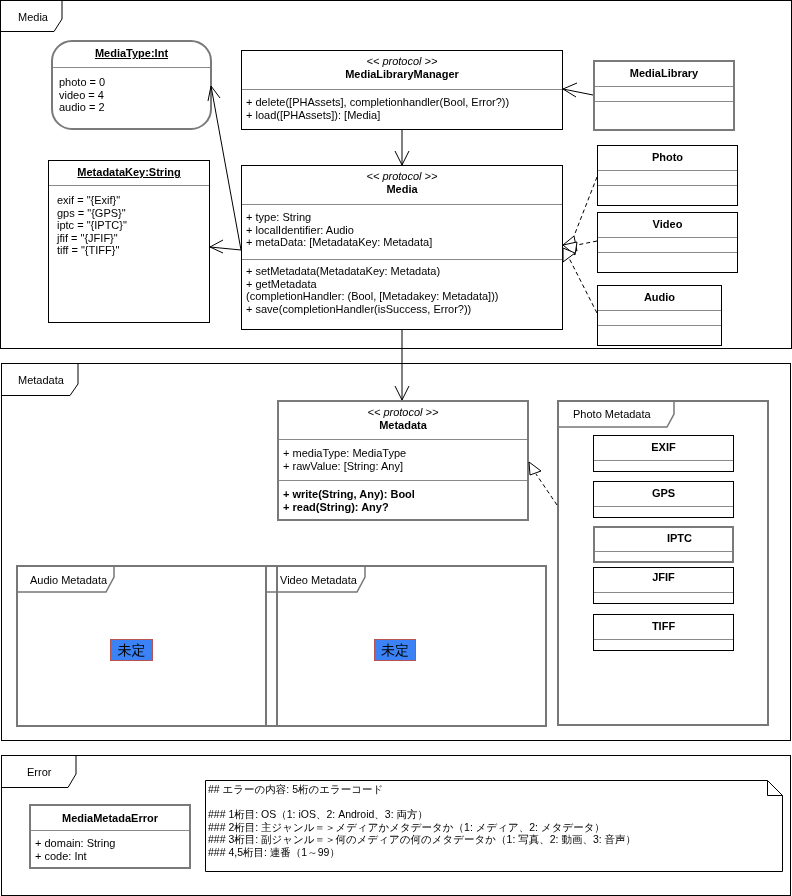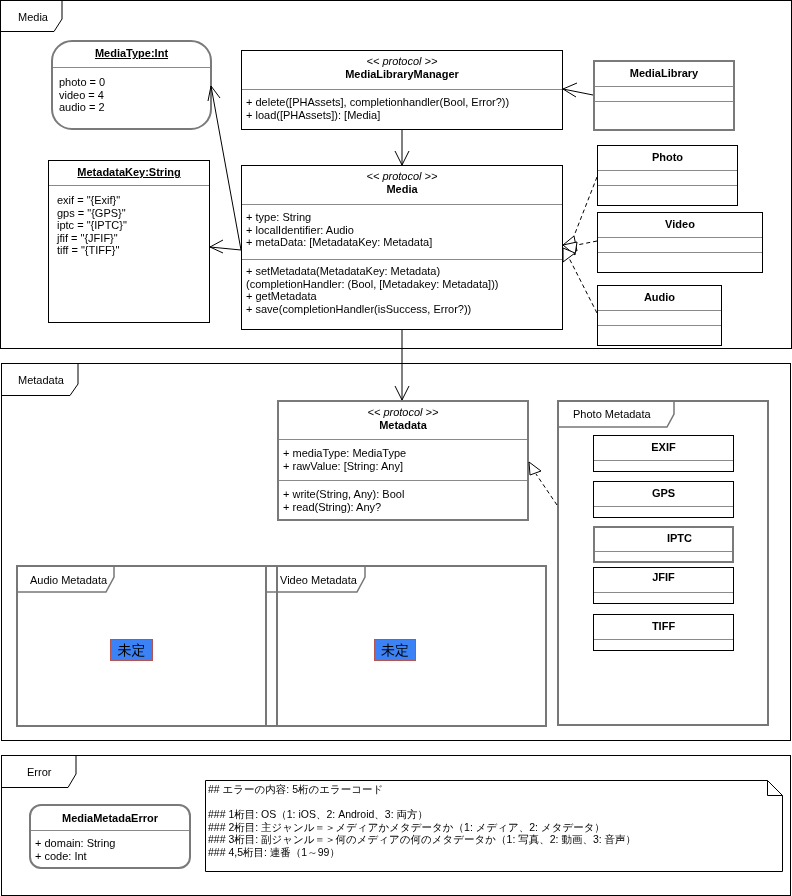--- a/index.html
+++ b/index.html
@@ -107,39 +107,39 @@
   </div>
   <div class="sep" style="top:38px;"></div>
   <div class="rows" style="top:45px;left:4px;">
     <div>+ type: String</div>
     <div>+ localIdentifier: Audio</div>
     <div>+ metaData: [MetadataKey: Metadata]</div>
   </div>
   <div class="sep" style="top:93px;"></div>
   <div class="rows" style="top:99px;left:4px;">
     <div>+ setMetadata(MetadataKey: Metadata)</div>
+    <div>+ getMetadata</div>
     <div>(completionHandler: (Bool, [Metadakey: Metadata]))</div>
-    <div>+ getMetadata</div>
     <div>+ save(completionHandler(isSuccess, Error?))</div>
   </div>
 </div>
 
 <div class="abs cls gray" style="left:593px;top:60px;width:142px;height:71px;">
   <div class="hdr" style="padding-top:5px;"><span class="name">MediaLibrary</span></div>
   <div class="sep" style="top:24px;"></div>
   <div class="sep" style="top:39px;"></div>
 </div>
 
 <div class="abs cls" style="left:597px;top:145px;width:141px;height:61px;">
   <div class="hdr" style="padding-top:5px;"><span class="name">Photo</span></div>
   <div class="sep" style="top:24px;"></div>
   <div class="sep" style="top:39px;"></div>
 </div>
 
-<div class="abs cls" style="left:597px;top:212px;width:166px;height:61px;">
+<div class="abs cls" style="left:597px;top:212px;width:141px;height:61px;">
   <div class="hdr" style="padding-top:5px;"><span class="name">Video</span></div>
   <div class="sep" style="top:24px;"></div>
   <div class="sep" style="top:39px;"></div>
 </div>
 
 <div class="abs cls" style="left:597px;top:285px;width:125px;height:61px;">
   <div class="hdr" style="padding-top:5px;"><span class="name">Audio</span></div>
   <div class="sep" style="top:24px;"></div>
   <div class="sep" style="top:39px;"></div>
 </div>
@@ -148,21 +148,21 @@
   <div class="hdr">
     <div class="stereo">&lt;&lt; protocol &gt;&gt;</div>
     <div class="name">Metadata</div>
   </div>
   <div class="sep" style="top:37px;"></div>
   <div class="rows" style="top:45px;left:4px;">
     <div>+ mediaType: MediaType</div>
     <div>+ rawValue: [String: Any]</div>
   </div>
   <div class="sep" style="top:78px;"></div>
-  <div class="rows" style="top:86px;left:4px;">
+  <div class="rows" style="top:86px;left:4px;font-weight:bold;">
     <div>+ write(String, Any): Bool</div>
     <div>+ read(String): Any?</div>
   </div>
 </div>
 
 <div class="abs cls" style="left:593px;top:435px;width:141px;height:37px;">
   <div class="hdr" style="padding-top:5px;"><span class="name">EXIF</span></div>
   <div class="sep" style="top:24px;"></div>
 </div>
 
@@ -182,21 +182,21 @@
 </div>
 
 <div class="abs cls" style="left:593px;top:614px;width:141px;height:37px;">
   <div class="hdr" style="padding-top:5px;"><span class="name">TIFF</span></div>
   <div class="sep" style="top:24px;"></div>
 </div>
 
 <div class="abs tbd" style="left:110px;top:639px;width:43px;height:22px;">未定</div>
 <div class="abs tbd" style="left:374px;top:639px;width:42px;height:22px;">未定</div>
 
-<div class="abs cls gray" style="left:29px;top:804px;width:162px;height:65px;border-radius:12px;">
+<div class="abs cls gray" style="left:29px;top:804px;width:162px;height:65px;">
   <div class="hdr" style="padding-top:6px;"><span class="name">MediaMetadaError</span></div>
   <div class="sep" style="top:24px;"></div>
   <div class="rows" style="top:31px;left:4px;">
     <div>+ domain: String</div>
     <div>+ code: Int</div>
   </div>
 </div>
 
 <div class="abs" style="left:205px;top:780px;width:578px;height:92px;">
   <svg width="578" height="92" style="position:absolute;left:0;top:0;">

